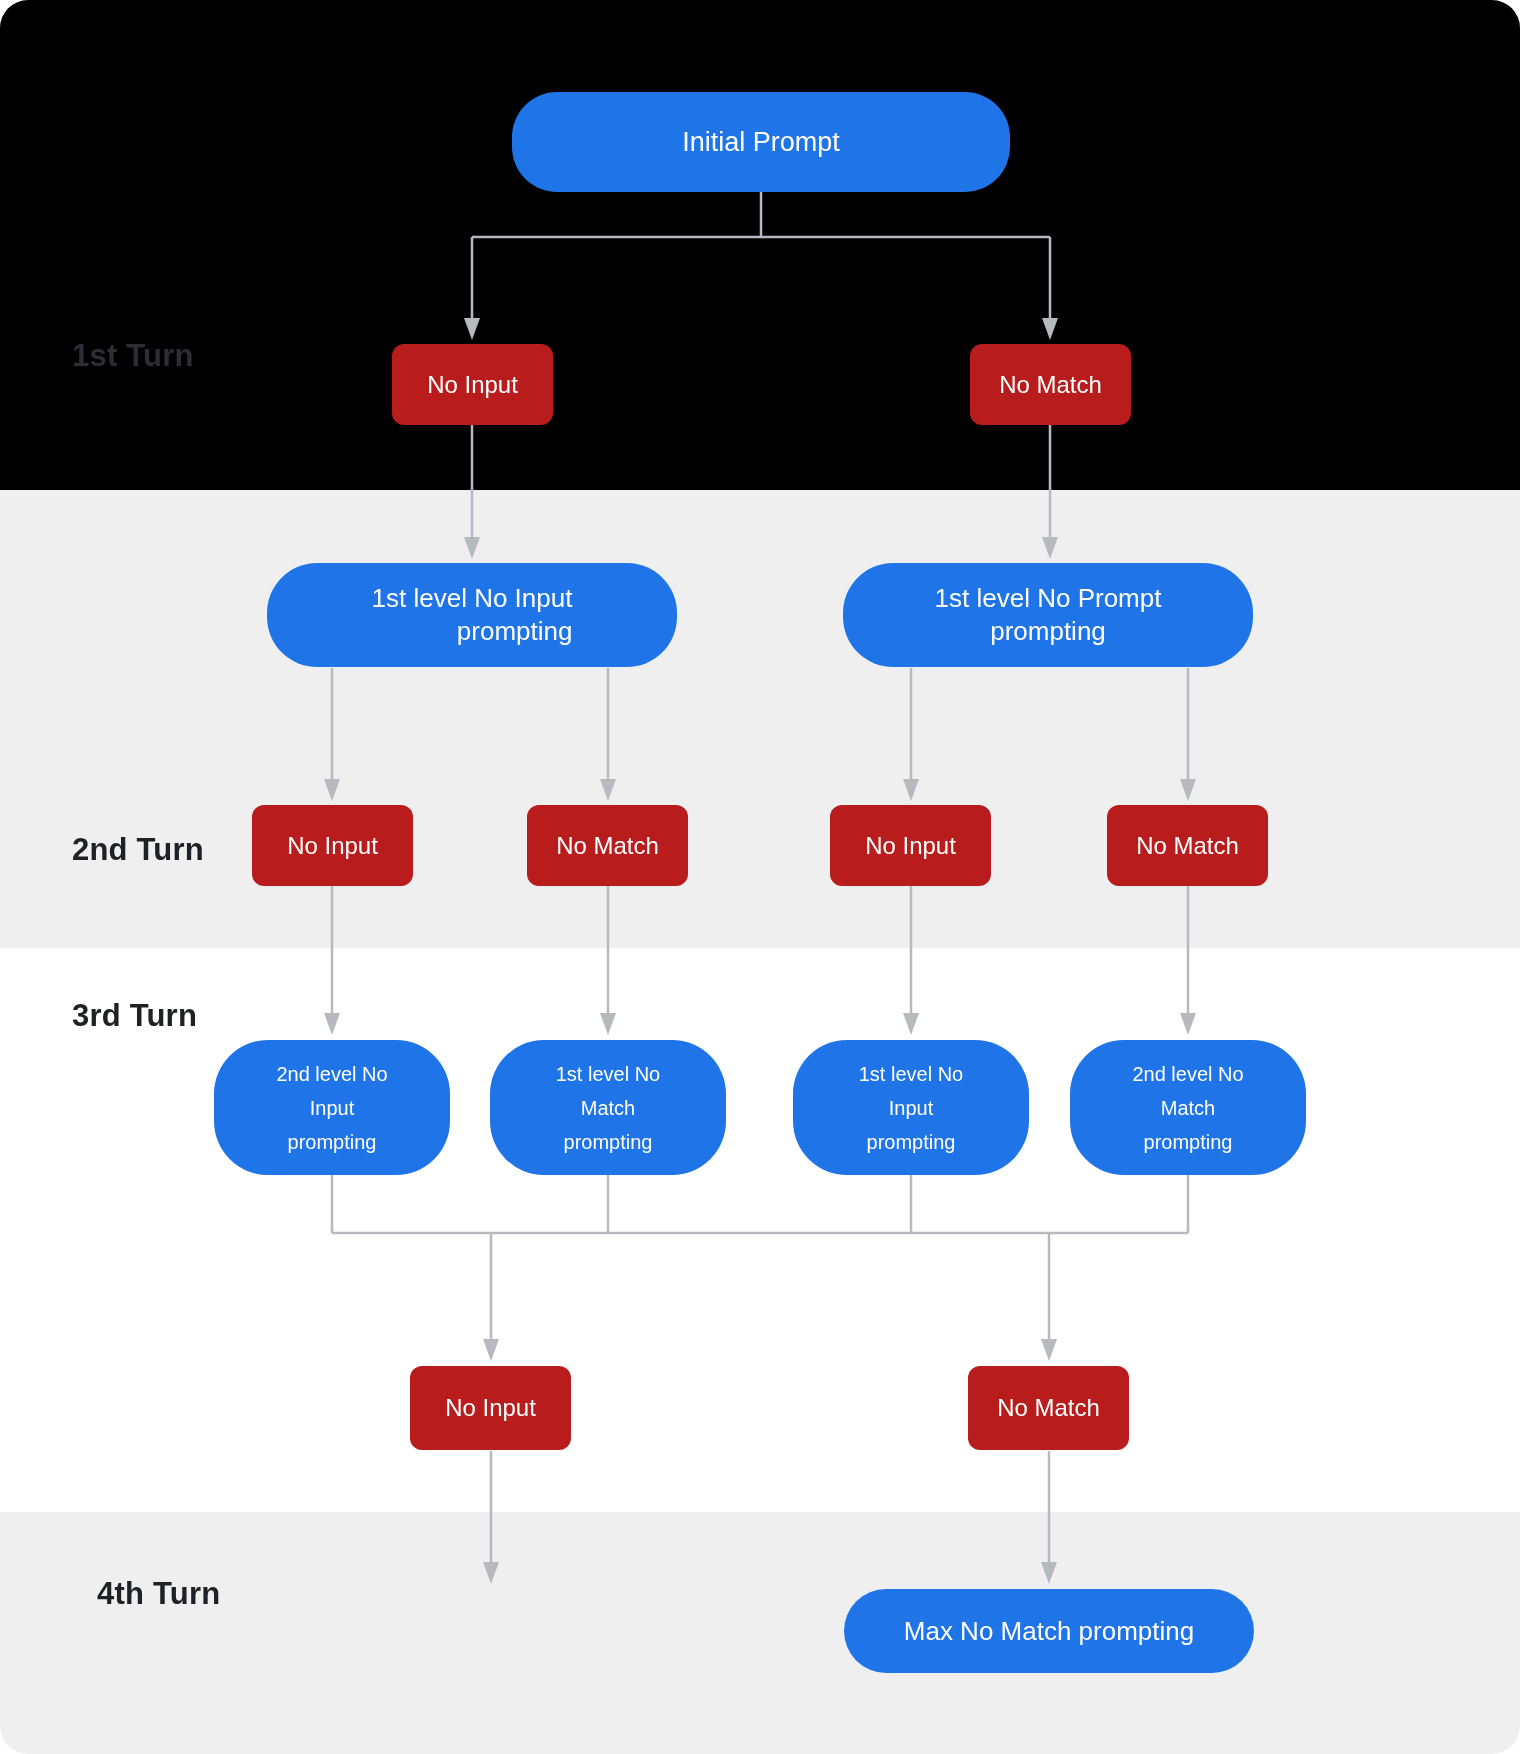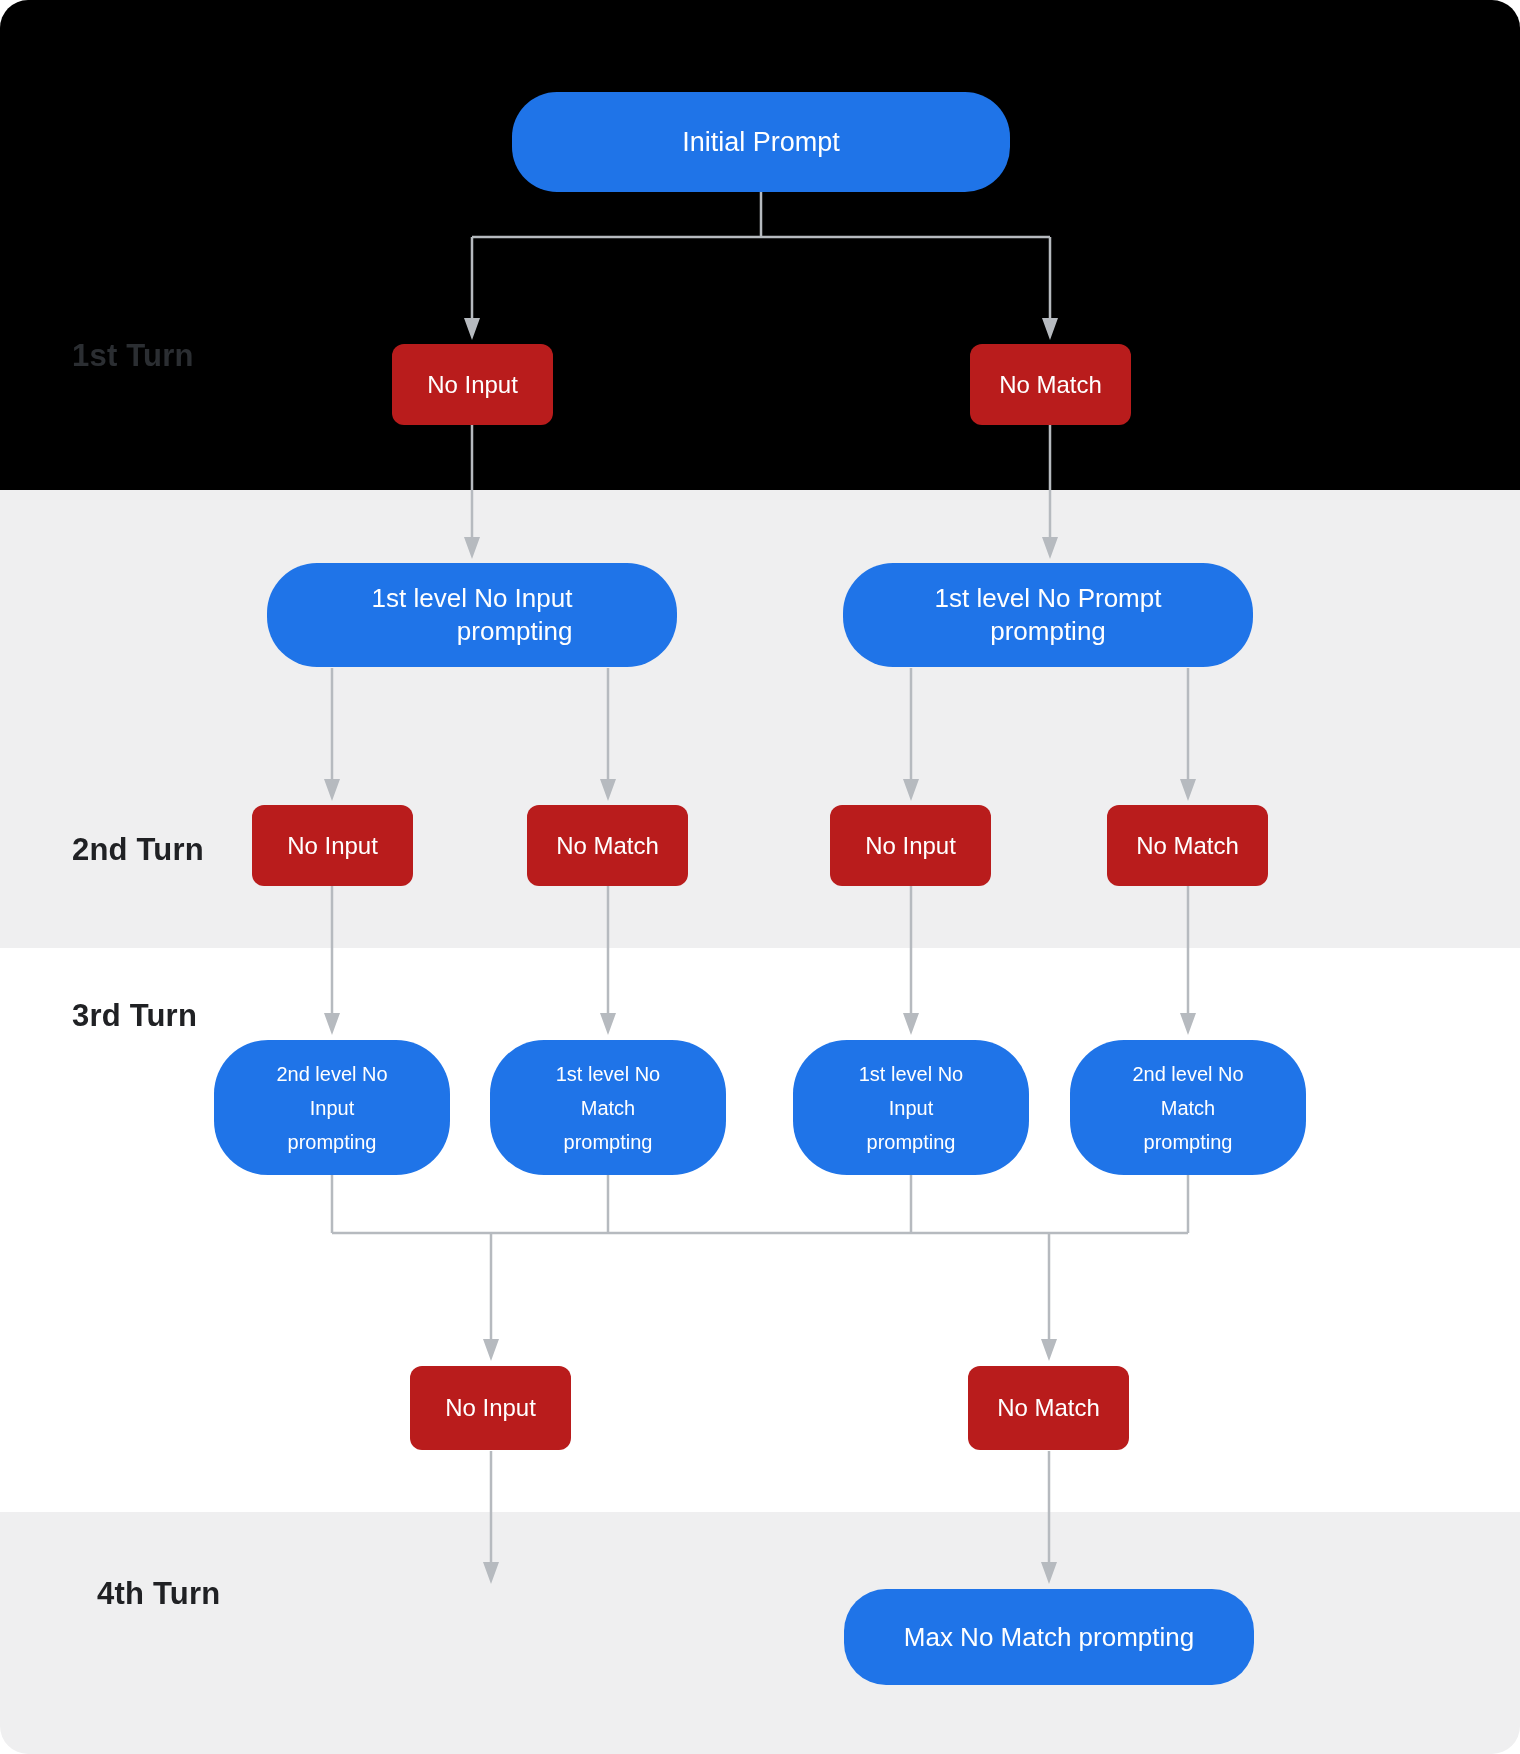--- a/index.html
+++ b/index.html
@@ -106,15 +106,15 @@
   <div class="node node-blue box-3rd" style="left:793px;top:1040px;width:236px;height:135px;">1st level No
 Input
 prompting</div>
   <div class="node node-blue box-3rd" style="left:1070px;top:1040px;width:236px;height:135px;">2nd level No
 Match
 prompting</div>
 
   <div class="node node-green" style="left:410px;top:1366px;width:161px;height:84px;">No Input</div>
   <div class="node node-green" style="left:968px;top:1366px;width:161px;height:84px;">No Match</div>
 
-  <div class="node node-blue pill-max" style="left:844px;top:1589px;width:410px;height:96px;">Max No Match prompting</div>
+  <div class="node node-blue pill-max" style="left:844px;top:1589px;width:410px;height:84px;">Max No Match prompting</div>
 
 </div>
 
 </body></html>

